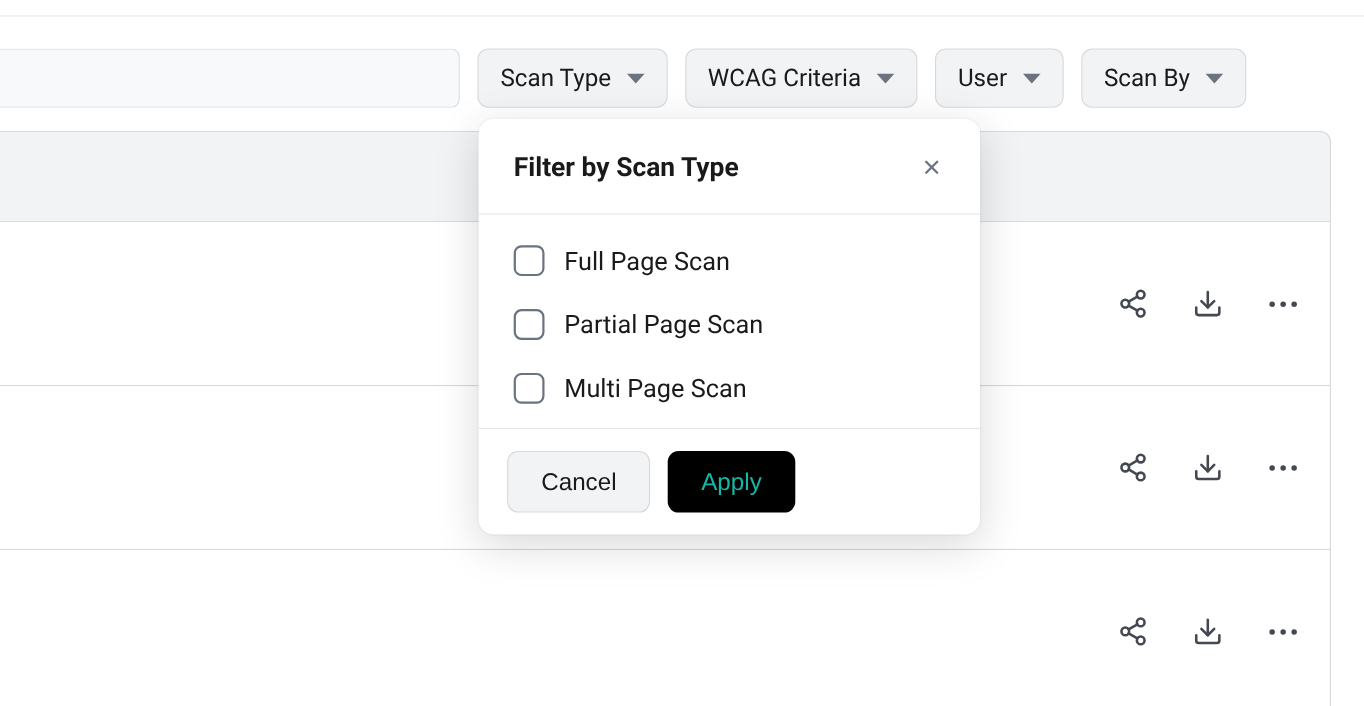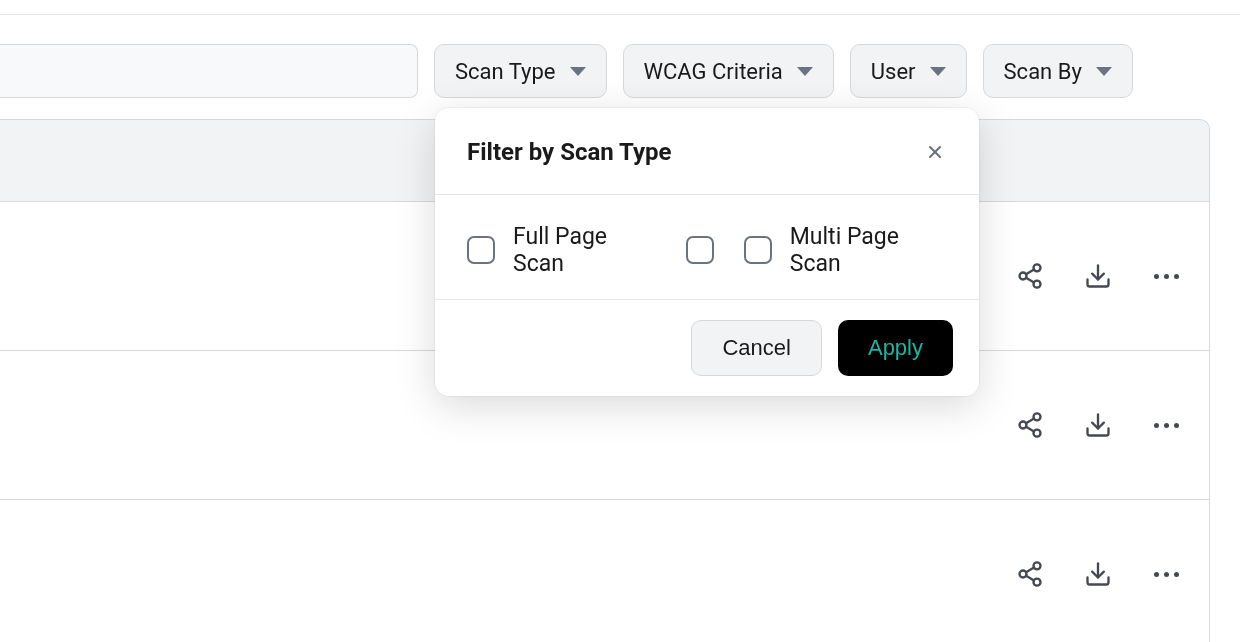--- a/index.html
+++ b/index.html
@@ -102,21 +102,21 @@
     .dots span {
       width: 5px;
       height: 5px;
       background: #444851;
       border-radius: 50%;
     }
     .popover {
       position: absolute;
       top: 108px;
       left: 435px;
-      width: 544px;
+      width: 456px;
       background: #fff;
       border-radius: 14px;
       box-shadow: 0 10px 40px rgba(0,0,0,0.15), 0 0 0 1px rgba(0,0,0,0.04);
     }
     .popover-header {
       display: flex;
       align-items: center;
       justify-content: space-between;
       padding: 30px 32px 28px;
       border-bottom: 1px solid #e5e6e8;
@@ -132,21 +132,21 @@
       cursor: pointer;
       color: #6b7280;
       display: flex;
       align-items: center;
       justify-content: center;
     }
     .close-btn svg { width: 20px; height: 20px; }
     .popover-body {
       padding: 28px 32px 22px;
       display: flex;
-      flex-direction: row;
+      flex-direction: column;
       gap: 30px;
     }
     .checkbox-row {
       display: flex;
       align-items: center;
       gap: 18px;
       cursor: pointer;
     }
     .checkbox {
       width: 28px;
@@ -156,21 +156,20 @@
       flex-shrink: 0;
     }
     .checkbox-label {
       font-size: 23px;
       color: #1a1a1a;
     }
     .popover-footer {
       border-top: 1px solid #e5e6e8;
       padding: 20px 26px;
       display: flex;
-      justify-content: flex-end;
       gap: 16px;
     }
     .btn {
       padding: 14px 30px;
       font-size: 22px;
       border-radius: 10px;
       cursor: pointer;
       border: none;
     }
     .btn-cancel {
@@ -298,20 +297,21 @@
         </svg>
     </div>
   </div>
   <div class="popover-body">
     <label class="checkbox-row">
       <span class="checkbox"></span>
       <span class="checkbox-label">Full Page Scan</span>
     </label>
     <label class="checkbox-row">
       <span class="checkbox"></span>
+      <span class="checkbox-label">Partial Page Scan</span>
     </label>
     <label class="checkbox-row">
       <span class="checkbox"></span>
       <span class="checkbox-label">Multi Page Scan</span>
     </label>
   </div>
   <div class="popover-footer">
     <button class="btn btn-cancel">Cancel</button>
     <button class="btn btn-apply">Apply</button>
   </div>

